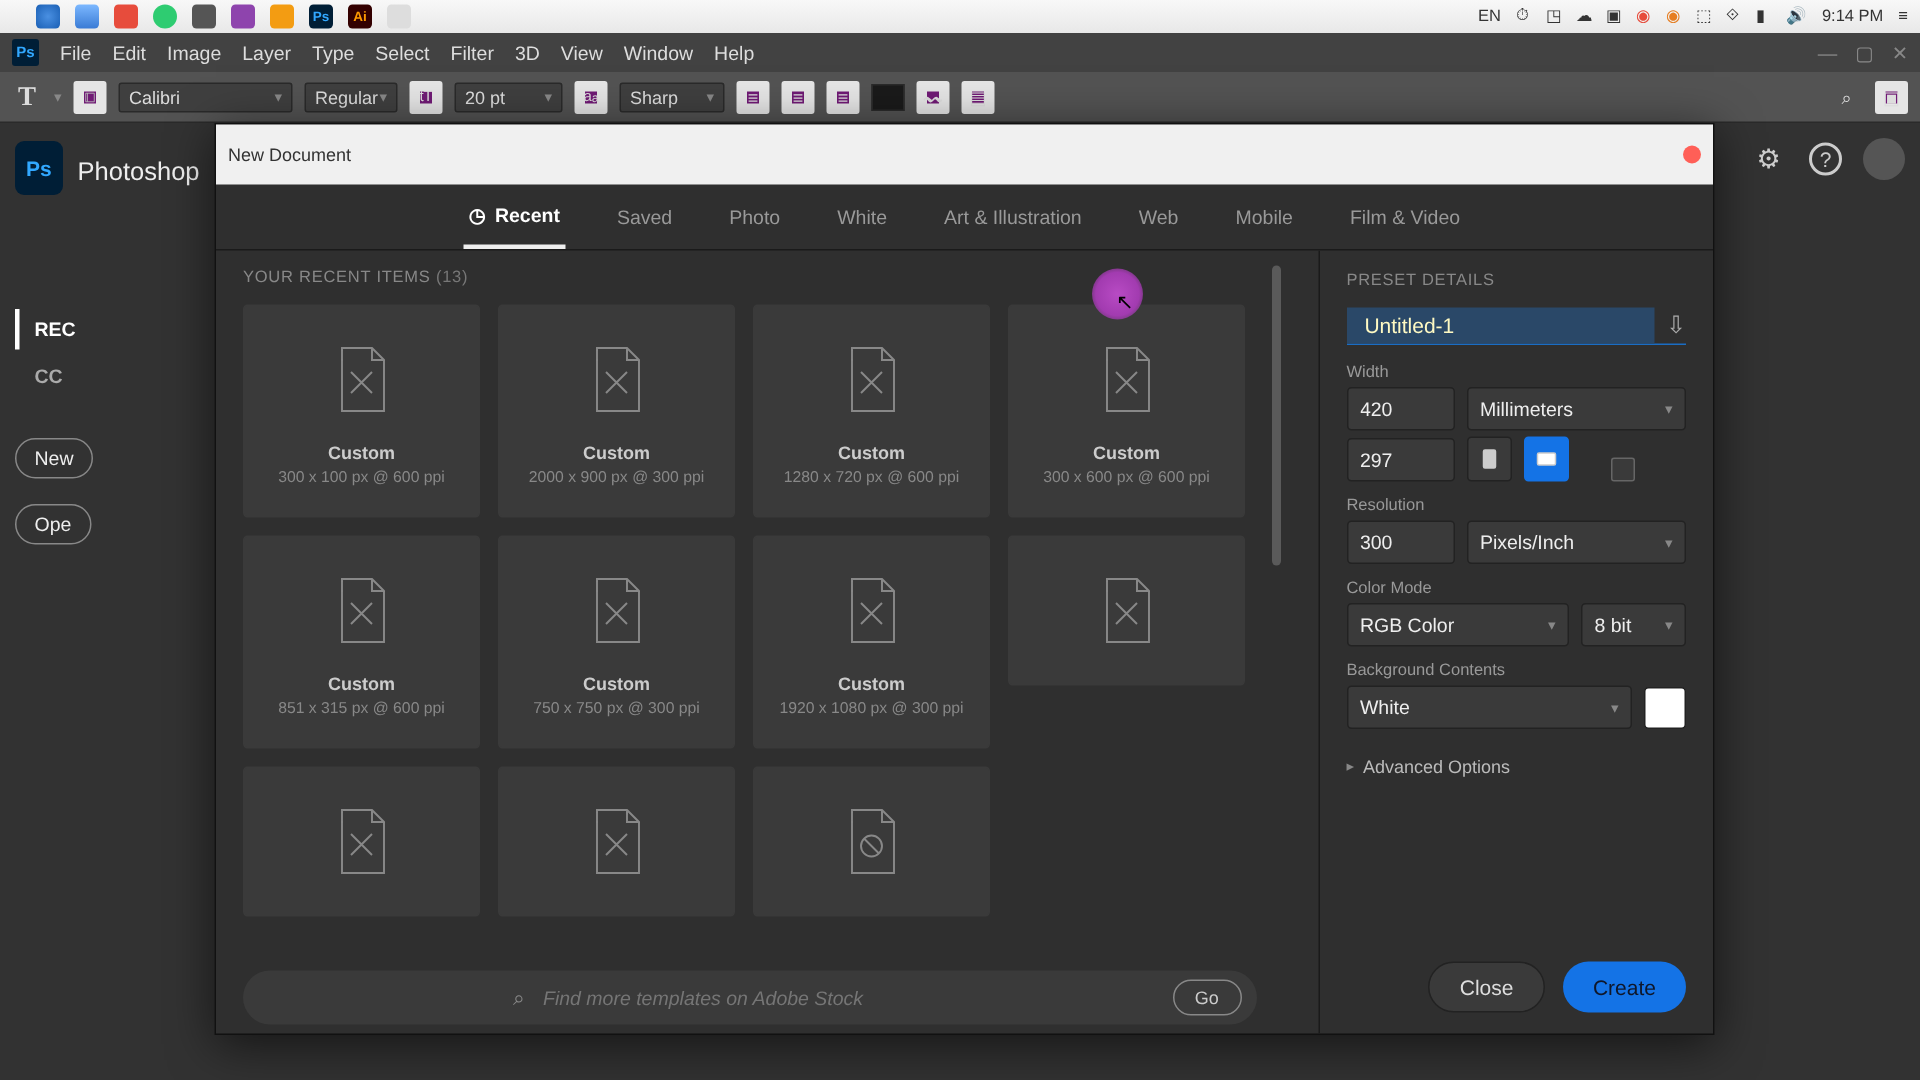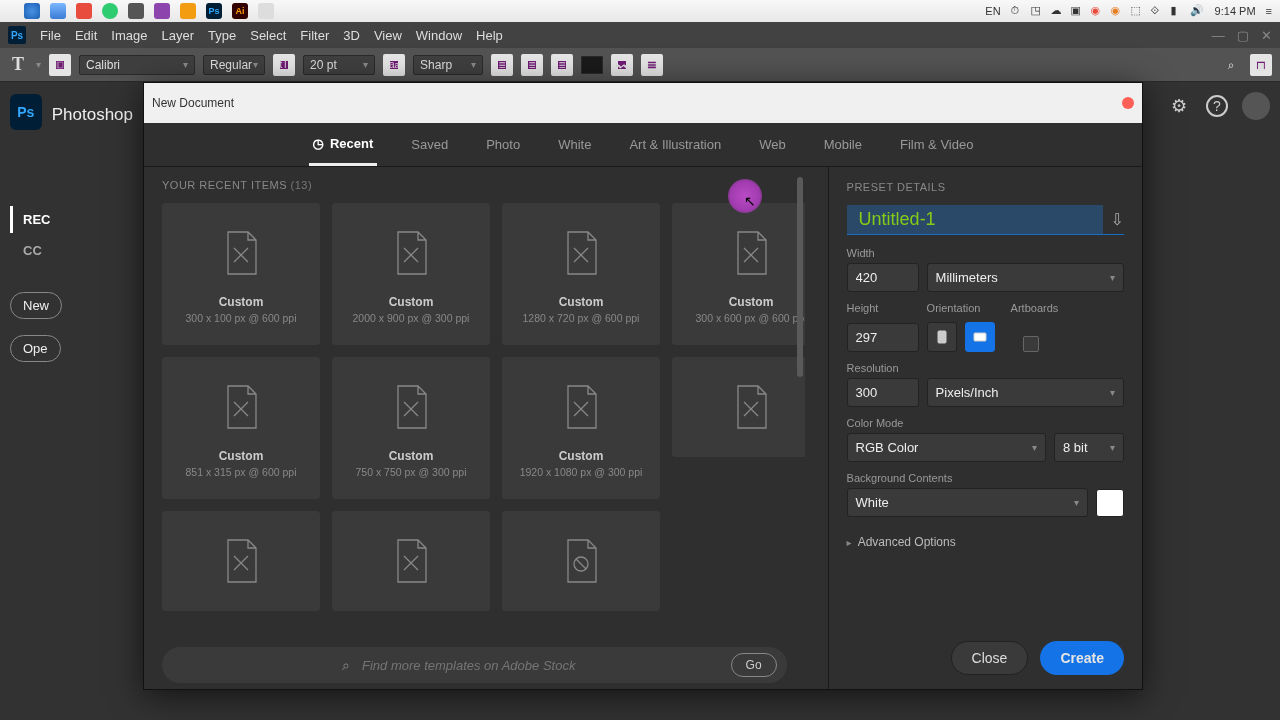--- a/index.html
+++ b/index.html
@@ -72,37 +72,37 @@
 .scrollbar-left .thumb { position:absolute; top:0; width:6px; height: 200px; background:#5a5a5a; border-radius:3px;}
 
 
 .cursor-spot { position: absolute; width: 34px; height: 34px; border-radius: 50%; background: radial-gradient(circle, #b84bc4 0%, #a23bb0 60%, rgba(162,59,176,0) 100%); pointer-events:none;}
 .cursor-arrow { position: absolute; font-size: 14px; color: #000; transform: translate(16px,14px);}
 
 
 .details { flex: 1; padding: 14px 18px 14px 18px; color: #bbb; font-size: 12px; border-left: 1px solid #1a1a1a; display:flex; flex-direction:column;}
 .details .hdr { font-size: 11px; letter-spacing: .5px; color: #888; margin-bottom: 12px;}
 .details .doc-name-row { display:flex; align-items:center; border-bottom: 1px solid #1a6dc4; margin-bottom: 12px;}
-.details .doc-name { background: transparent; border: none; color: #84cc16; font-size: 18px; padding: 4px 12px; flex:1; outline:none;}
+.details .doc-name { background: transparent; border: none; color: #fef9c3; font-size: 14px; padding: 4px 12px; flex:1; outline:none;}
 .details .doc-name.sel { background: #2a4868; }
 .details .save-preset { color: #aaa; font-size: 16px; padding-left: 8px;}
 .details label { display:block; color: #999; font-size: 11px; margin-bottom: 4px;}
 .details .row { display:flex; gap: 8px; margin-bottom: 10px; align-items:flex-end;}
 .details .input-box { background: #3a3a3a; border: 1px solid #222; padding: 6px 8px; border-radius: 3px; color: #eee; font-size: 13px; width: 72px;}
 .details .dd-box { background: #3a3a3a; border: 1px solid #222; padding: 6px 8px; border-radius: 3px; color: #eee; font-size: 13px; flex:1; display:flex; justify-content:space-between; align-items:center;}
 .details .orient-btn { width: 30px; height: 30px; background: #3a3a3a; border: 1px solid #222; border-radius: 3px; display:flex;align-items:center;justify-content:center;}
 .details .orient-btn.active { background: #1473e6; border-color:#1473e6;}
 .details .orient-btn svg { width:16px; height:16px; stroke:#ccc; fill:#ccc;}
 .details .chk { width: 16px; height: 16px; border: 1px solid #666; background: #3a3a3a; border-radius: 2px;}
 .details .color-sw { width: 28px; height: 28px; background: #fff; border: 1px solid #222; border-radius: 3px;}
 .details .adv { color: #bbb; font-size: 12px; display:flex; align-items:center; gap: 6px; margin-top: 8px; cursor:pointer;}
 .details .btn-row { margin-top: auto; display:flex; justify-content:flex-end; gap: 12px; padding-top: 20px;}
 .details .btn { padding: 8px 20px; border-radius: 18px; font-size: 14px; border: none; cursor:pointer;}
 .details .btn-close { background: #3a3a3a; color: #ddd; border: 1px solid #222;}
-.details .btn-create { background: #1473e6; color: #e5e5e5; font-weight: 700;}
+.details .btn-create { background: #1473e6; color: #0f172a; font-weight: 400;}
 .chev { font-size: 10px; color: #888;}
 </style>
 </head>
 <body>
 
 <div class="mac-bar">
   <span class="apple"></span>
   <div class="dock-icons">
     <span style="background:radial-gradient(#4a90e2,#1a5fb4)"></span>
     <span style="background:linear-gradient(#7cb8ff,#3a7bd5)"></span>
@@ -358,31 +358,20 @@
         <span class="save-preset">⇩</span>
       </div>
       <label>Width</label>
       <div class="row">
         <input class="input-box" value="420" style="">
         <div class="dd-box">
             <span>Millimeters</span>
             <span class="chev">▾</span>
           </div>
       </div>
-      <div class="row">
-        <div style="width:72px">
-            <label>Height</label>
-          </div>
-        <div style="width:76px">
-            <label>Orientation</label>
-          </div>
-        <div>
-            <label>Artboards</label>
-          </div>
-      </div>
       <div class="row" style="margin-top:-6px">
         <input class="input-box" value="297" style="">
         <div class="orient-btn">
             <svg viewBox="0 0 16 16">
               <rect x="4" y="2" width="8" height="12" rx="1"></rect>
             </svg>
           </div>
         <div class="orient-btn active">
             <svg viewBox="0 0 16 16">
               <rect x="2" y="4" width="12" height="8" rx="1" fill="#fff"></rect>

